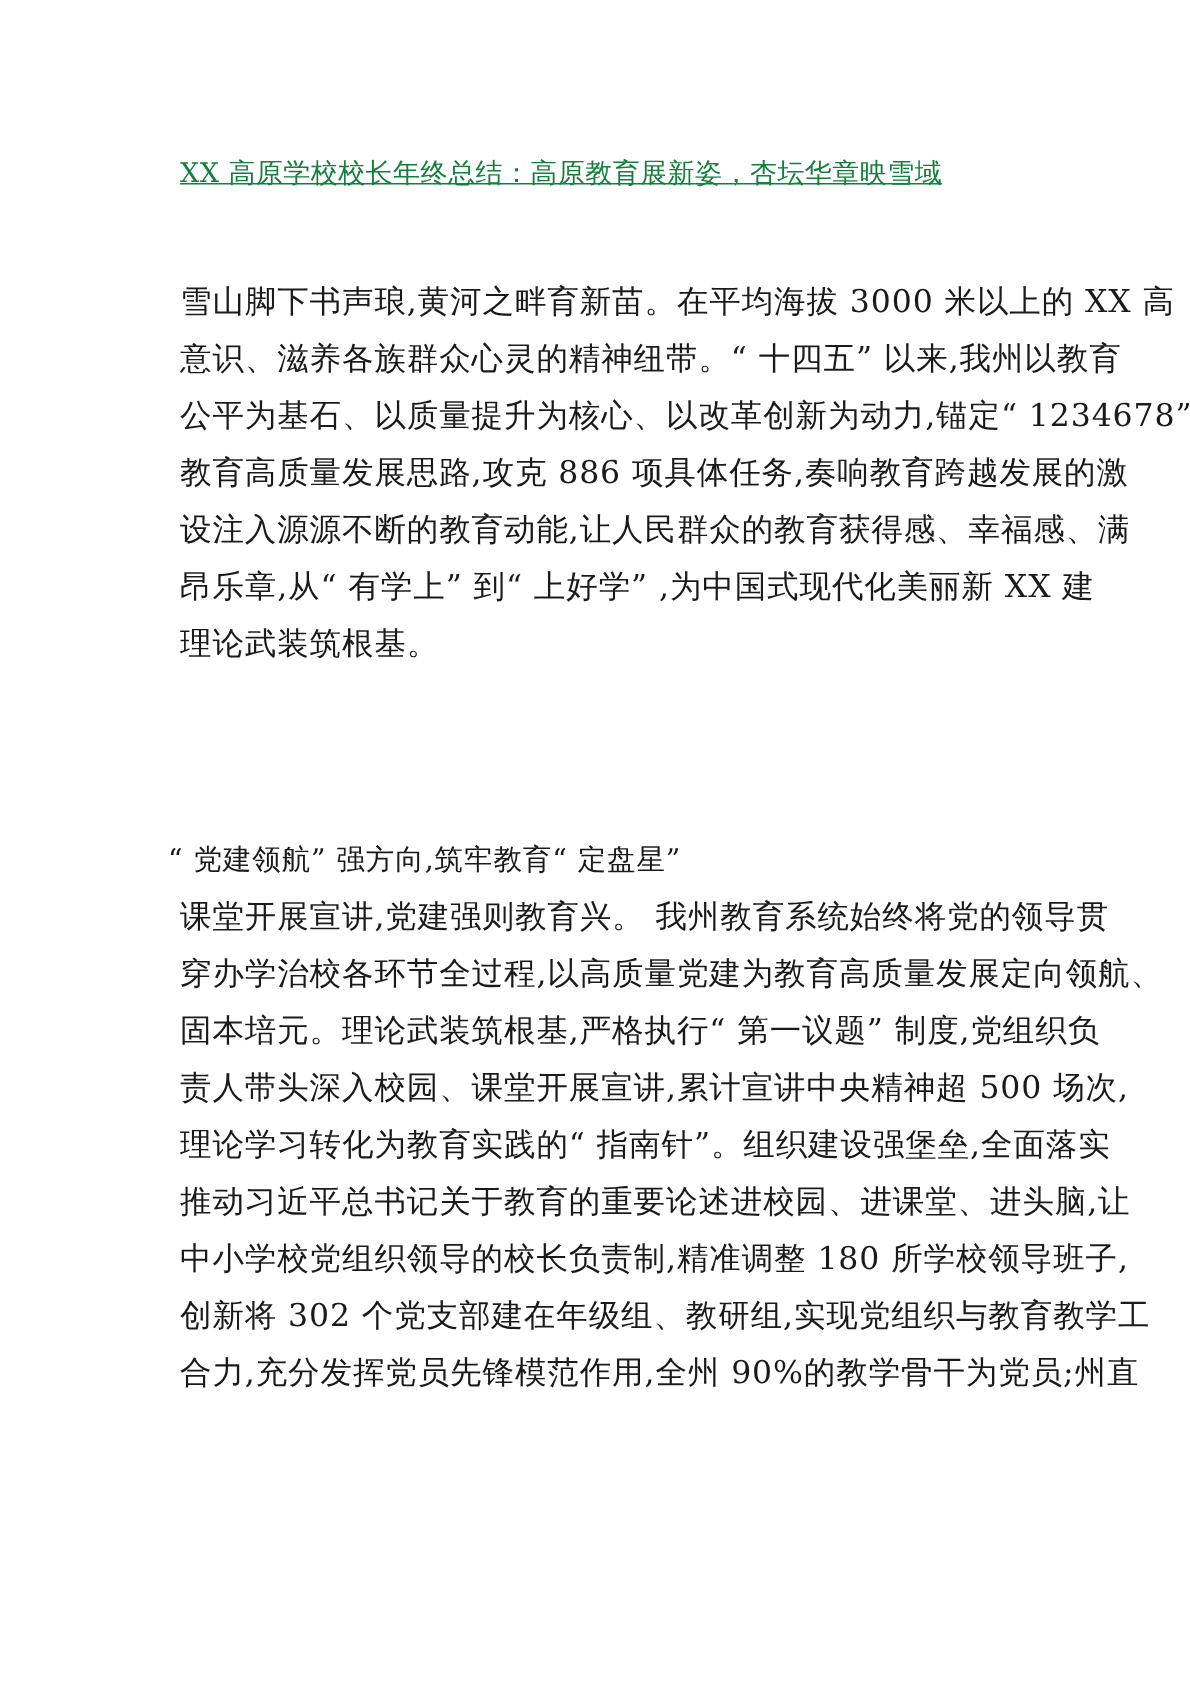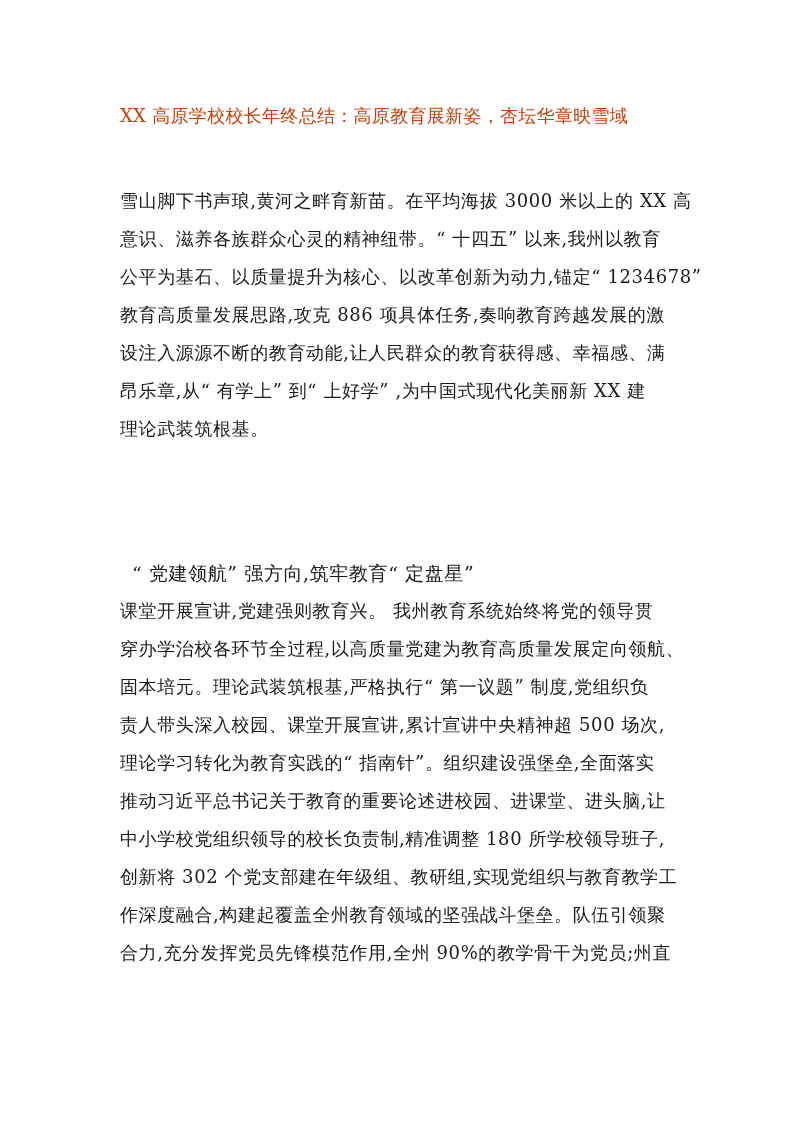--- a/index.html
+++ b/index.html
@@ -23,39 +23,40 @@
       background: #ffffff;
     }
     .title {
       position: absolute;
       left: 120px;
       top: 104px;
       font-size: 18px;
       line-height: 24px;
       white-space: nowrap;
       letter-spacing: 0.3px;
-      color: #c2410c;
+      color: #15803d;
+      text-decoration: underline;
     }
     .block {
       position: absolute;
       left: 120px;
       width: 560px;
     }
     .line {
       height: 38px;
       line-height: 38px;
-      font-size: 18px;
+      font-size: 21px;
       white-space: nowrap;
       letter-spacing: 0.6px;
       color: #1a1a1a;
     }
     .p1 { top: 182px; }
     .heading {
       position: absolute;
-      left: 132px;
+      left: 112px;
       top: 554px;
       font-size: 19px;
       line-height: 38px;
       white-space: nowrap;
       letter-spacing: 0.6px;
       color: #1a1a1a;
     }
     .p2 { top: 592px; }
   </style>
 </head>
@@ -79,17 +80,16 @@
 
   <div class="block p2">
     <div class="line">课堂开展宣讲,党建强则教育兴。 我州教育系统始终将党的领导贯</div>
     <div class="line">穿办学治校各环节全过程,以高质量党建为教育高质量发展定向领航、</div>
     <div class="line">固本培元。理论武装筑根基,严格执行“ 第一议题” 制度,党组织负</div>
     <div class="line">责人带头深入校园、课堂开展宣讲,累计宣讲中央精神超  500  场次,</div>
     <div class="line">理论学习转化为教育实践的“ 指南针”。组织建设强堡垒,全面落实</div>
     <div class="line">推动习近平总书记关于教育的重要论述进校园、进课堂、进头脑,让</div>
     <div class="line">中小学校党组织领导的校长负责制,精准调整  180  所学校领导班子,</div>
     <div class="line">创新将  302 个党支部建在年级组、教研组,实现党组织与教育教学工</div>
-    <div class="line">作深度融合,构建起覆盖全州教育领域的坚强战斗堡垒。队伍引领聚</div>
     <div class="line">合力,充分发挥党员先锋模范作用,全州  90%的教学骨干为党员;州直</div>
   </div>
 
 </div>
 
 </body></html>

